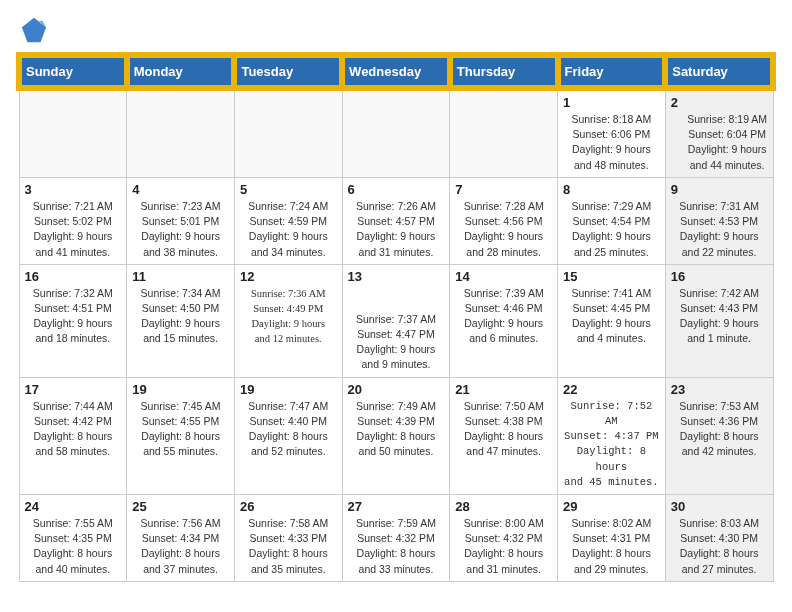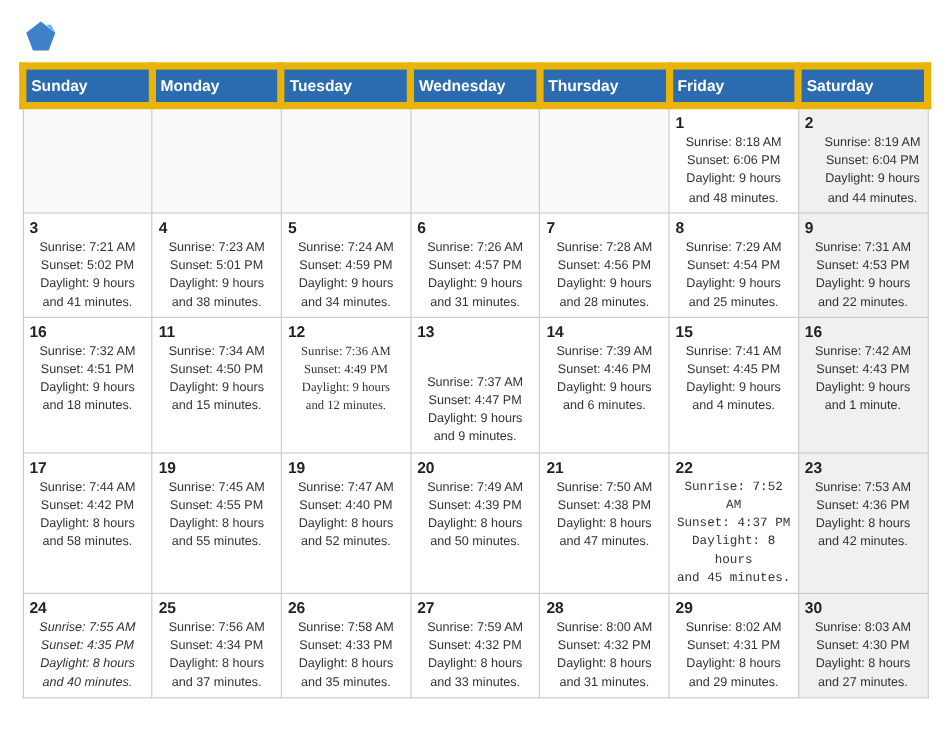--- a/index.html
+++ b/index.html
@@ -298,21 +298,21 @@
           <span class="day-num">23</span>
           <div class="day-info" style="white-space: pre-line;">Sunrise: 7:53 AM
 Sunset: 4:36 PM
 Daylight: 8 hours
 and 42 minutes.</div>
         </td>
       </tr>
       <tr>
         <td>
           <span class="day-num">24</span>
-          <div class="day-info" style="white-space: pre-line; font-style: italic;">Sunrise: 7:55 AM
+          <div class="day-info" style="white-space: pre-line;">Sunrise: 7:55 AM
 Sunset: 4:35 PM
 Daylight: 8 hours
 and 40 minutes.</div>
         </td>
         <td>
           <span class="day-num">25</span>
           <div class="day-info" style="white-space: pre-line;">Sunrise: 7:56 AM
 Sunset: 4:34 PM
 Daylight: 8 hours
 and 37 minutes.</div>

